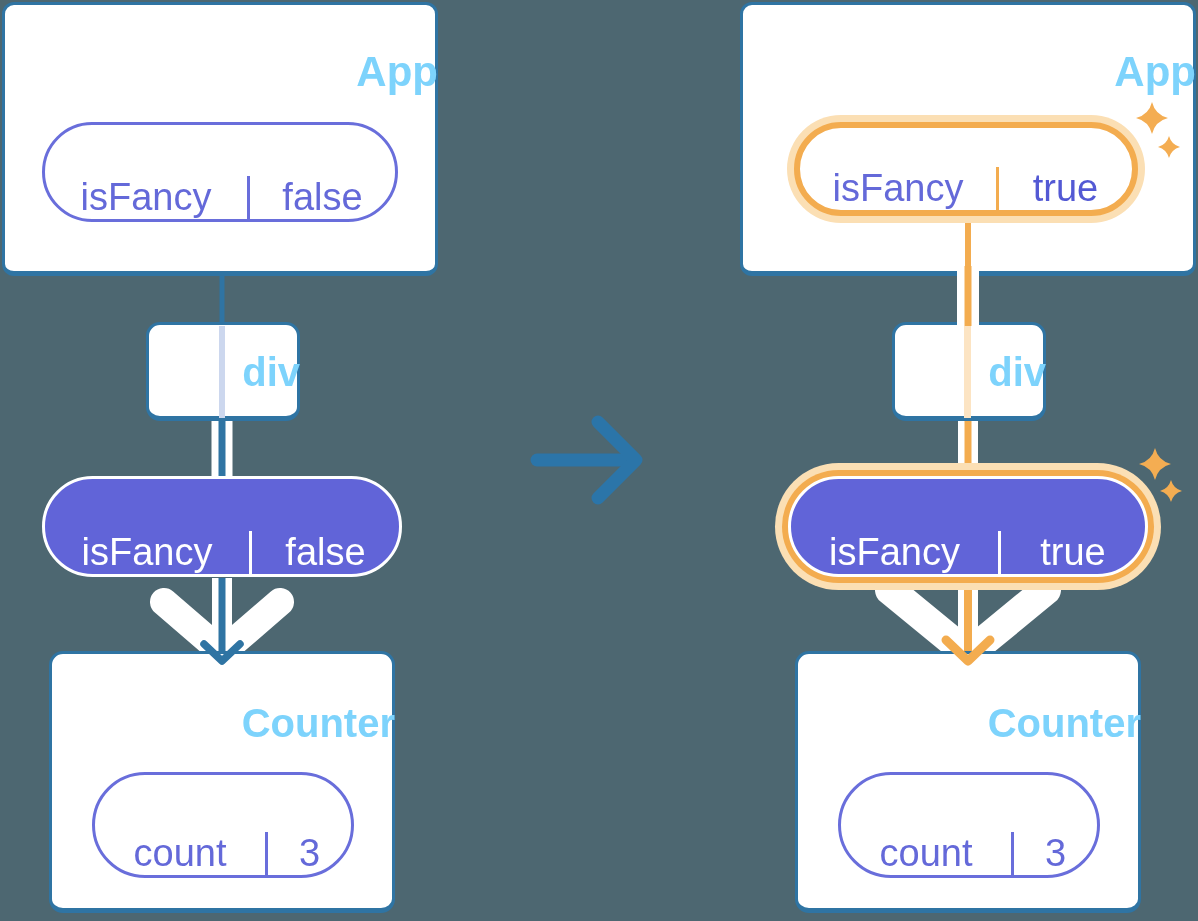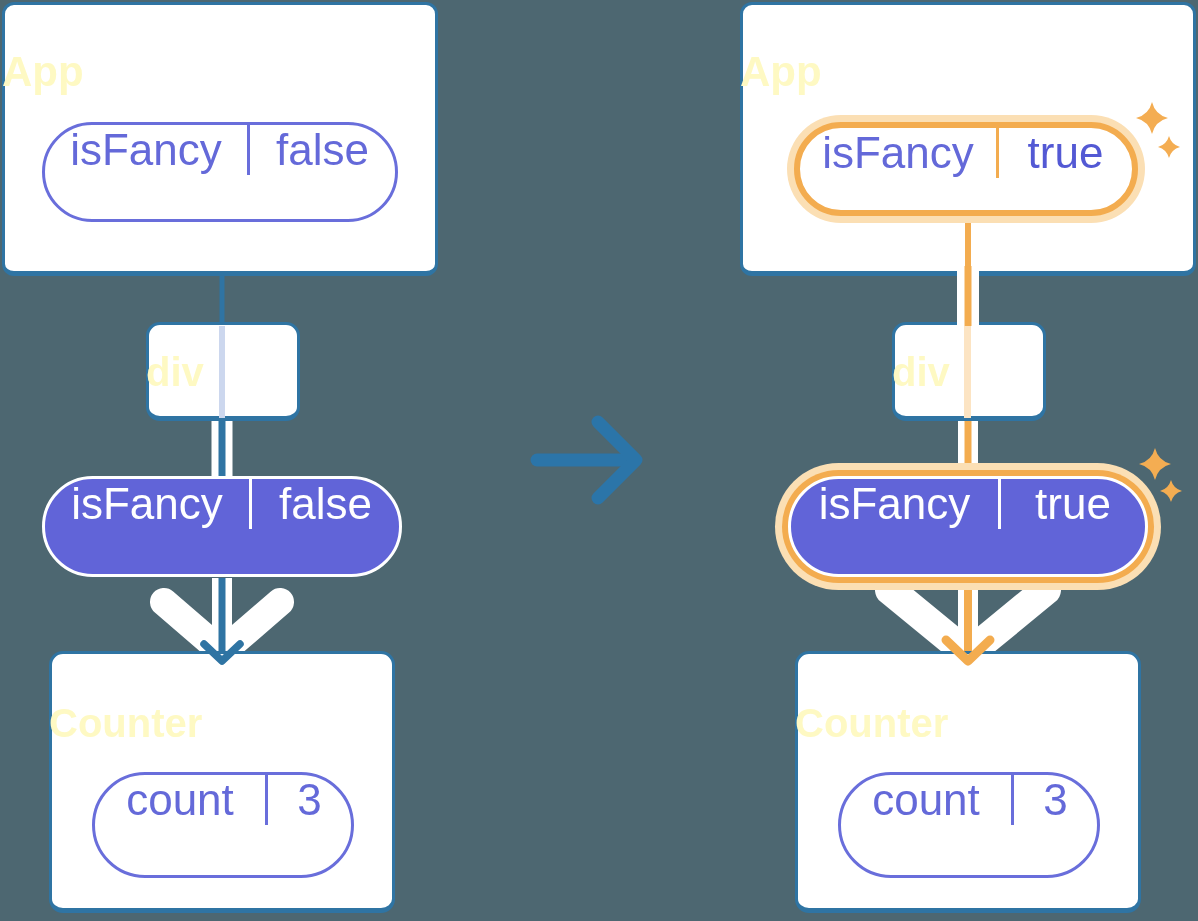--- a/index.html
+++ b/index.html
@@ -15,27 +15,27 @@
   .over{z-index:5;}
   .card{
     position:absolute;box-sizing:border-box;z-index:2;
     background:#ffffff;
     border:3px solid #2f74a3;border-bottom-width:5px;
     border-radius:13px;
   }
   .strip{position:absolute;z-index:3;}
   .node-title{
     position:absolute;z-index:4;
-    text-align:left;color:#fef9c3;font-weight:600;
+    text-align:right;color:#7dd3fc;font-weight:600;
   }
   .pill{
     position:absolute;box-sizing:border-box;z-index:4;
-    display:flex;align-items:flex-start;
+    display:flex;align-items:flex-end;
     border-radius:999px;
-    font-size:44px;font-weight:500;
+    font-size:38px;font-weight:500;
   }
   .pill .cell{
     display:flex;align-items:center;justify-content:center;
     box-sizing:border-box;
   }
   .pill .cell-value{flex:1;}
   .pill-outline{
     background:#ffffff;border:3px solid #696edb;color:#6469d9;
   }
   .pill-outline .cell-value{border-left:3px solid #696edb;}

